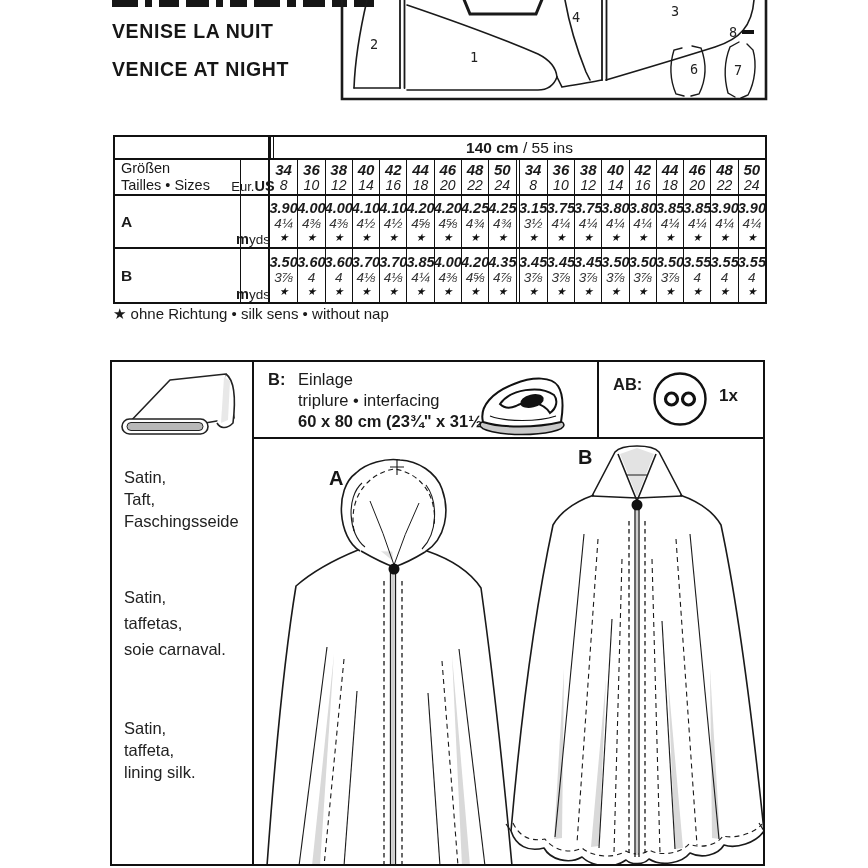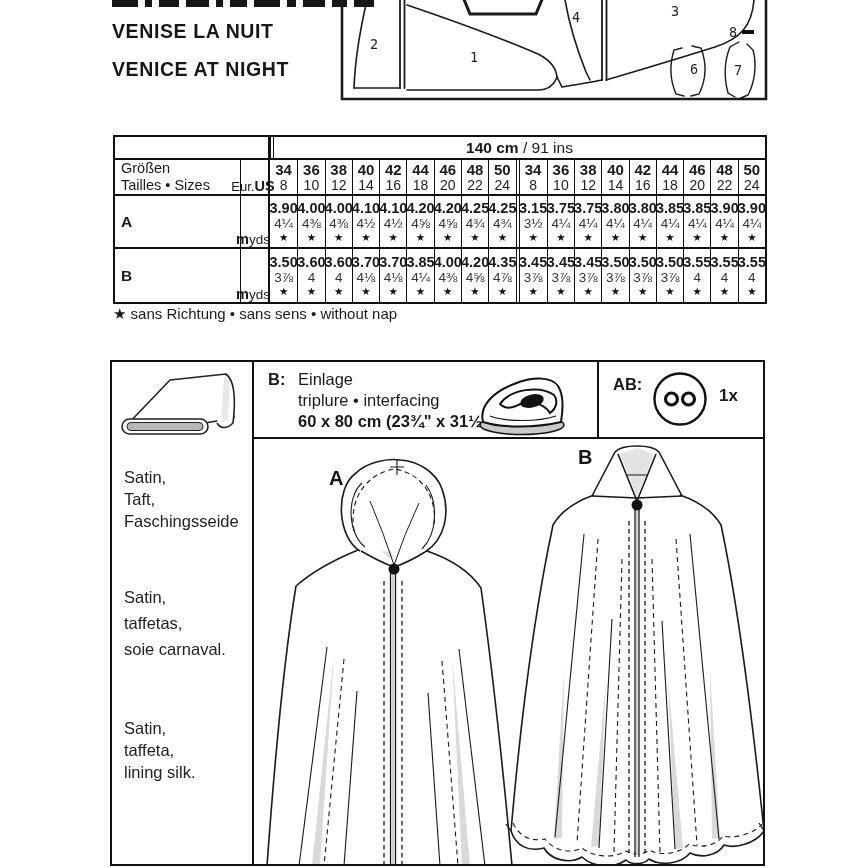--- a/index.html
+++ b/index.html
@@ -25,21 +25,21 @@
   .corner{width:126px;border-right:1.5px solid #111;padding:2px 2px 2px 6px;display:flex;flex-direction:column;justify-content:center;}
   .corner .l1{font-size:14.5px;line-height:17px;}
   .corner .l2{font-size:14.5px;line-height:17px;}
   .unitcol{width:29px;border-right:2px solid #111;display:flex;flex-direction:row;justify-content:center;align-items:flex-end;padding-right:3px;}
   .h1empty{width:155px;border-right:2px solid #111;}
   .h1row{height:23px;}
   .h2row{height:36px;}
   .vrow{height:53px;}
   .wgroup{flex:1;display:flex;align-items:center;justify-content:center;font-size:15.5px;white-space:pre;}
   .wgroup b{font-weight:bold;}
-  .grp{flex:1;display:grid;grid-template-columns:repeat(9,1fr);}
+  .grp{flex:1;display:grid;grid-template-columns:repeat(9,1fr);font-style:italic;}
   .grp2{border-left:4px double #111;}
   .cell{border-left:1.5px solid #111;display:flex;flex-direction:column;align-items:center;justify-content:center;overflow:hidden;}
   .grp .cell:first-child{border-left:none;}
   .sz-eur{font-weight:bold;font-size:15px;line-height:17px;}
   .sz-us{font-size:14px;line-height:15px;color:#222;}
   .eur-lbl{font-size:13px;line-height:15px;}
   .us-lbl{font-size:14.5px;font-weight:bold;line-height:16px;}
   .rowlab{font-weight:bold;font-size:15.5px;align-self:flex-start;}
   .m-lbl{font-weight:bold;font-size:14.5px;line-height:16px;}
   .yds-lbl{font-size:13.5px;line-height:15px;color:#222;}
@@ -127,21 +127,21 @@
     <span class="pnum" style="left:331px;top:3px">3</span>
     <span class="pnum" style="left:350px;top:61px">6</span>
     <span class="pnum" style="left:394px;top:62px">7</span>
     <span class="pnum" style="left:389px;top:24px">8</span>
     <span class="tab8"></span>
   </div>
 
   <div class="ytable">
     <div class="trow h1row">
       <div class="h1empty"></div>
-      <div class="wgroup grp2"><b>140 cm</b><span> / 91 ins</span></div>
+      <div class="wgroup grp2"><b>140 cm</b><span> / 55 ins</span></div>
     </div>
     <div class="trow h2row">
       <div class="corner">
         <div class="l1">Größen</div>
         <div class="l2">Tailles • Sizes</div>
       </div>
       <div class="unitcol">
         <div class="eur-lbl">Eur.</div>
         <div class="us-lbl">US</div>
       </div>
@@ -423,21 +423,21 @@
           </div>
           <div class="cell">
             <div class="vm">3.55</div>
             <div class="vy">4</div>
             <div class="vstar">★</div>
           </div>
         </div>
     </div>
   </div>
 
-  <div class="footnote">★ sans Richtung • sans sens • without nap</div>
+  <div class="footnote">★ ohne Richtung • silk sens • without nap</div>
 
   <div class="matbox">
     <div class="sidebar">
       <div class="boltwrap">
         <svg width="133" height="80" viewBox="0 0 133 80">
           <g fill="#fff" stroke="#222" stroke-width="1.6" stroke-linejoin="round">
             <polygon points="8,58 52,12 108,6 116,50 70,58"></polygon>
             <path d="M108,6 C116,12 118,30 115,55 C108,62 102,60 99,55"></path>
             <polygon points="106,9 112,13 110,52 103,55" fill="#e8e8e8" stroke="none"></polygon>
             <rect x="4" y="51" width="86" height="15" rx="7.5"></rect>

